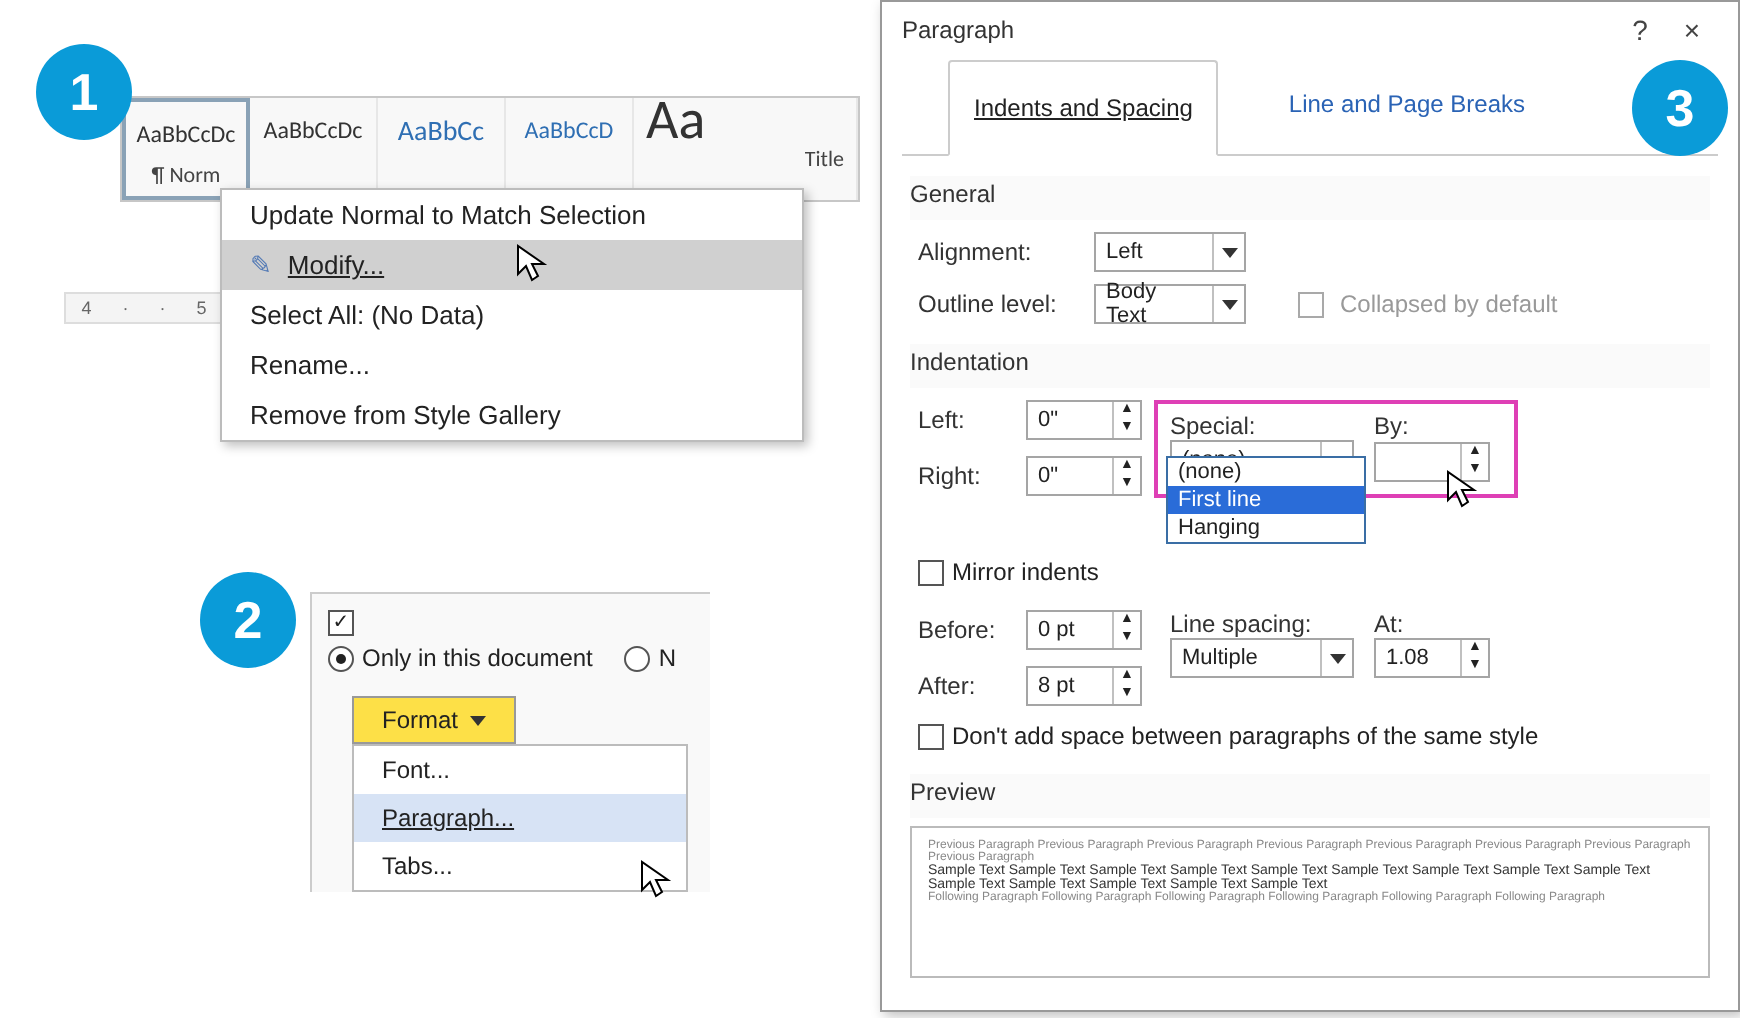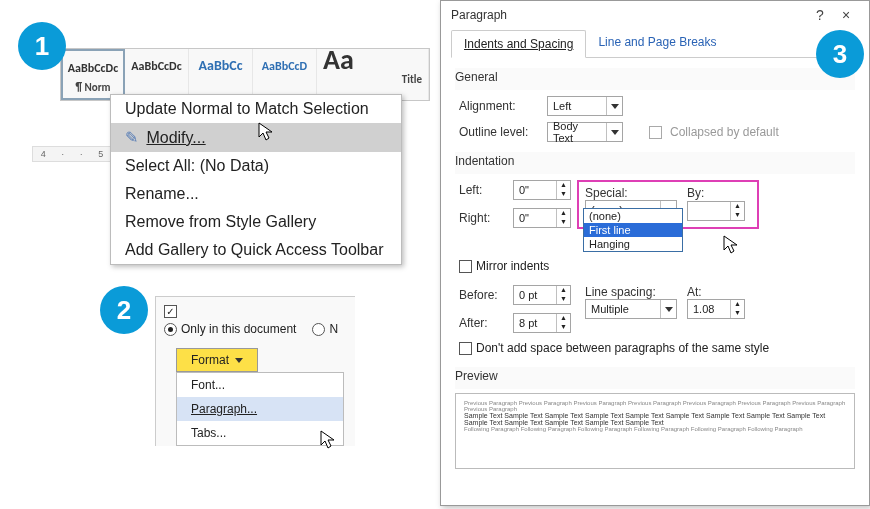--- a/index.html
+++ b/index.html
@@ -25,21 +25,20 @@
     display: flex; align-items: center; justify-content: center;
     z-index: 50;
   }
   
   .styles-box {
     position: absolute;
     left: 60px; top: 48px;
     width: 370px;
     border: 1px solid #c7c7c7;
     background: #f8f8f8;
-    font-weight: bold;
   }
   .styles-row { display: flex; }
   .style-swatch {
     width: 64px;
     border-right: 1px solid #e7e7e7;
     text-align: center;
     padding: 6px 0 4px;
     font-family: Calibri, sans-serif;
   }
   .style-swatch.sel { border: 2px solid #8aa2b6; }
@@ -50,21 +49,21 @@
     position: absolute;
     left: 110px; top: 94px;
     width: 292px;
     background: #fff;
     border: 1px solid #bcbcbc;
     box-shadow: 2px 2px 5px rgba(0,0,0,0.25);
     z-index: 10;
   }
   .ctx-item {
     padding: 5px 14px;
-    font-size: 16px;
+    font-size: 13px;
     display: flex;
     align-items: center;
     gap: 8px;
   }
   .ctx-item.hover { background: #d0d0d0; }
   .u { text-decoration: underline; }
   .ruler {
     position: absolute;
     left: 32px; top: 146px;
     width: 80px; height: 16px;
@@ -131,23 +130,24 @@
     padding: 6px 10px;
     font-size: 12px; color: #333;
   }
   .titlebar .spacer { flex: 1; }
   .titlebar .tbtn { width: 26px; text-align: center; font-size: 14px; color: #444; }
   .tabs {
     display: flex; border-bottom: 1px solid #ccc;
     margin: 0 10px;
   }
   .tab {
-    padding: 6px 12px;
+    padding: 16px 12px;
     font-size: 12px;
     color: #2a63b5;
+    margin-left: 23px;
   }
   .tab.active {
     border: 1px solid #ccc; border-bottom: 1px solid #fff;
     border-radius: 2px 2px 0 0;
     color: #222; background: #fff;
     position: relative; top: 1px;
   }
   .section {
     margin: 10px 14px 2px; font-size: 12px;
   }
@@ -255,23 +255,20 @@
     <span><span class="u">Modify...</span></span>
   </div>
   <div class="ctx-item">
       <span>Select All: (No Data)</span>
     </div>
   <div class="ctx-item">
       <span>Rename...</span>
     </div>
   <div class="ctx-item">
       <span>Remove from Style Gallery</span>
-    </div>
-  <div class="ctx-item">
-      <span>Add Gallery to Quick Access Toolbar</span>
     </div>
 </div>
 <svg class="cursor" style="left:258px; top:122px" width="18" height="20">
     <path d="M1 1 L1 15 L5 11 L8 18 L11 16 L8 10 L14 10 Z" fill="#fff" stroke="#000" stroke-width="1"></path>
   </svg>
 
 <div class="panel2">
   <div class="chk-row">
     <span class="chk">
         <span class="mark">✓</span>

